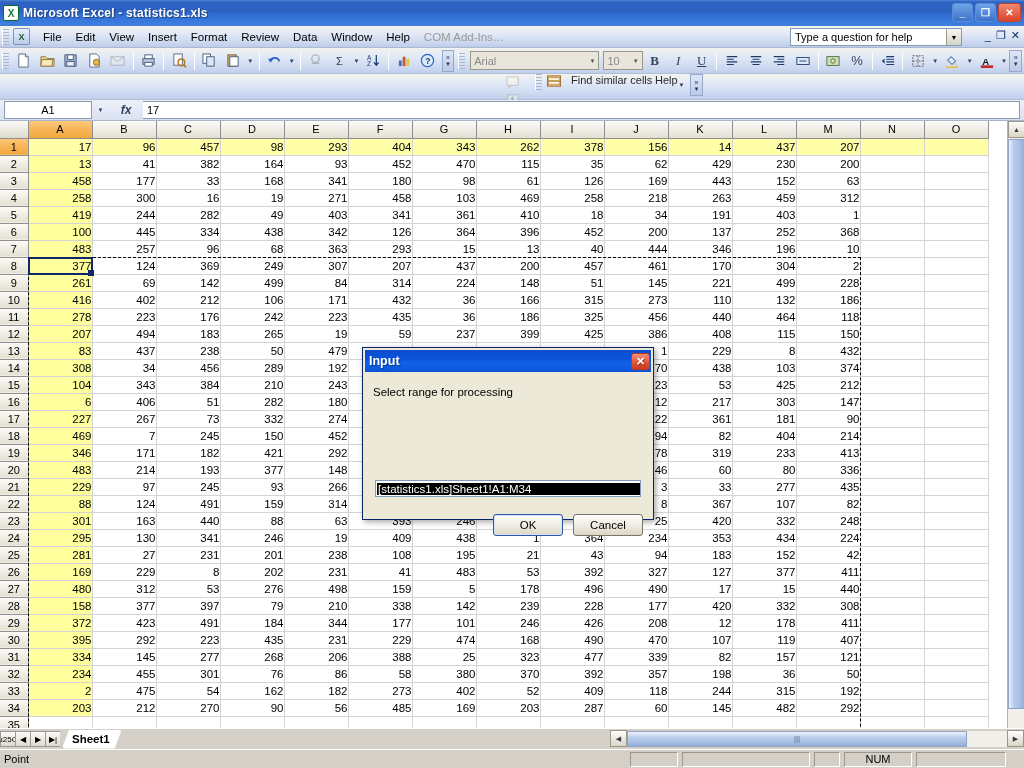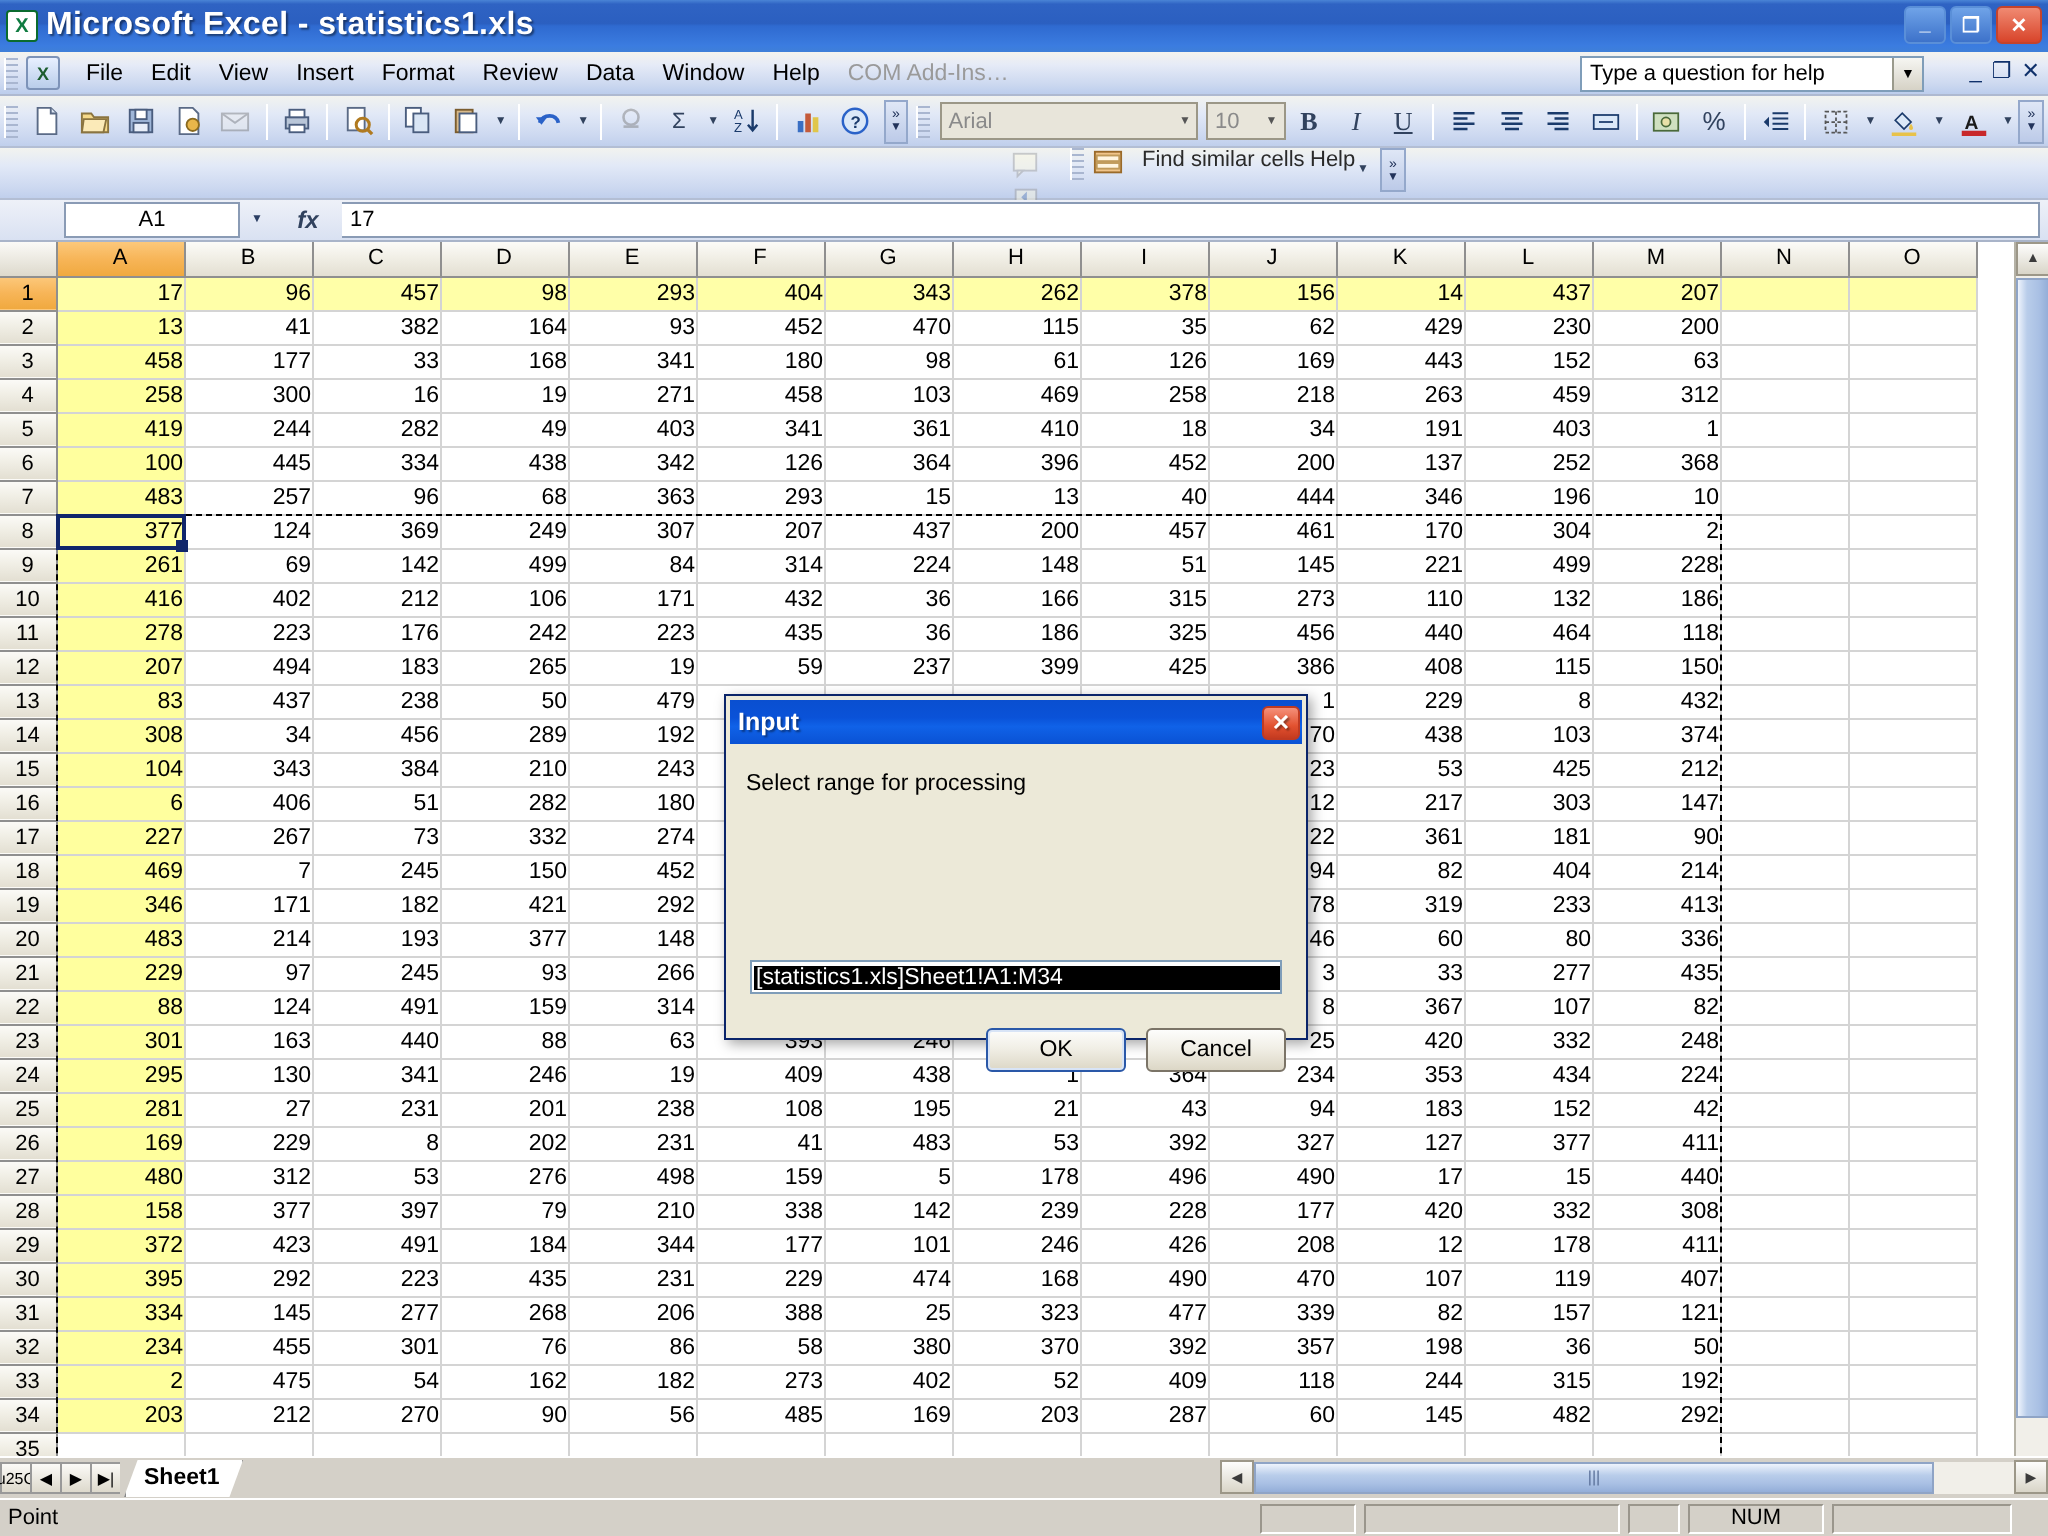--- a/index.html
+++ b/index.html
@@ -21,21 +21,21 @@
     display: flex; align-items: center;
   }
   .titlebar .tb-icon {
     width: 16px; height: 16px; margin-left: 3px; margin-right: 4px;
     background: #ffffff; border: 1px solid #0a6b2e;
     display:flex; align-items:center; justify-content:center;
     font-size: 10px; font-weight: bold; color: #107c41;
     border-radius: 2px;
   }
   .titlebar .tb-title {
-    color: #ffffff; font-size: 16px; font-weight: bold;
+    color: #ffffff; font-size: 12px; font-weight: bold;
     text-shadow: 1px 1px 1px rgba(0,0,0,0.45);
     letter-spacing: 0.2px;
   }
   .tb-buttons { position:absolute; right:3px; top:3px; display:flex; gap:2px; }
   .tb-btn {
     width: 21px; height: 19px; border-radius: 3px;
     border: 1px solid #5a8fd8;
     background: linear-gradient(to bottom, #6fa3e8, #3d72ca);
     color:#fff; font-size: 10px; font-weight:bold;
     display:flex; align-items:center; justify-content:center;
@@ -116,21 +116,21 @@
     background:#e8e5da; border:1px solid #9b9787;
     display:flex;align-items:center; font-size:11px; color:#8a8a8a; padding-left:3px;
     cursor:default;
   }
   .cbarrow { margin-left:auto; font-size:6px; color:#555; padding-right:3px;}
 
   
   .formulabar {
     position:absolute; left:0; top:100px; width:1024px; height:21px;
     background: linear-gradient(to bottom,#eef1f8,#d9e1f2);
-    display:flex; align-items:center; border-bottom:1px solid #a9b4c9;padding-left:28px;
+    display:flex; align-items:center; border-bottom:1px solid #a9b4c9;
   }
   .namebox {
     width:88px; height:18px; margin-left:4px;
     background:#fff; border:1px solid #8a9bb5;
     display:flex;align-items:center;justify-content:center;
     font-size:11px;
   }
   .nb-arrow { width:17px;height:18px;display:flex;align-items:center;justify-content:center;font-size:6px;color:#2b3e63;cursor:default;}
   .fx { width:34px; text-align:center; font-style:italic; font-weight:bold; font-size:12px; color:#31425e; font-family:Liberation Sans, sans-serif; cursor:default;}
   .fbinput {

